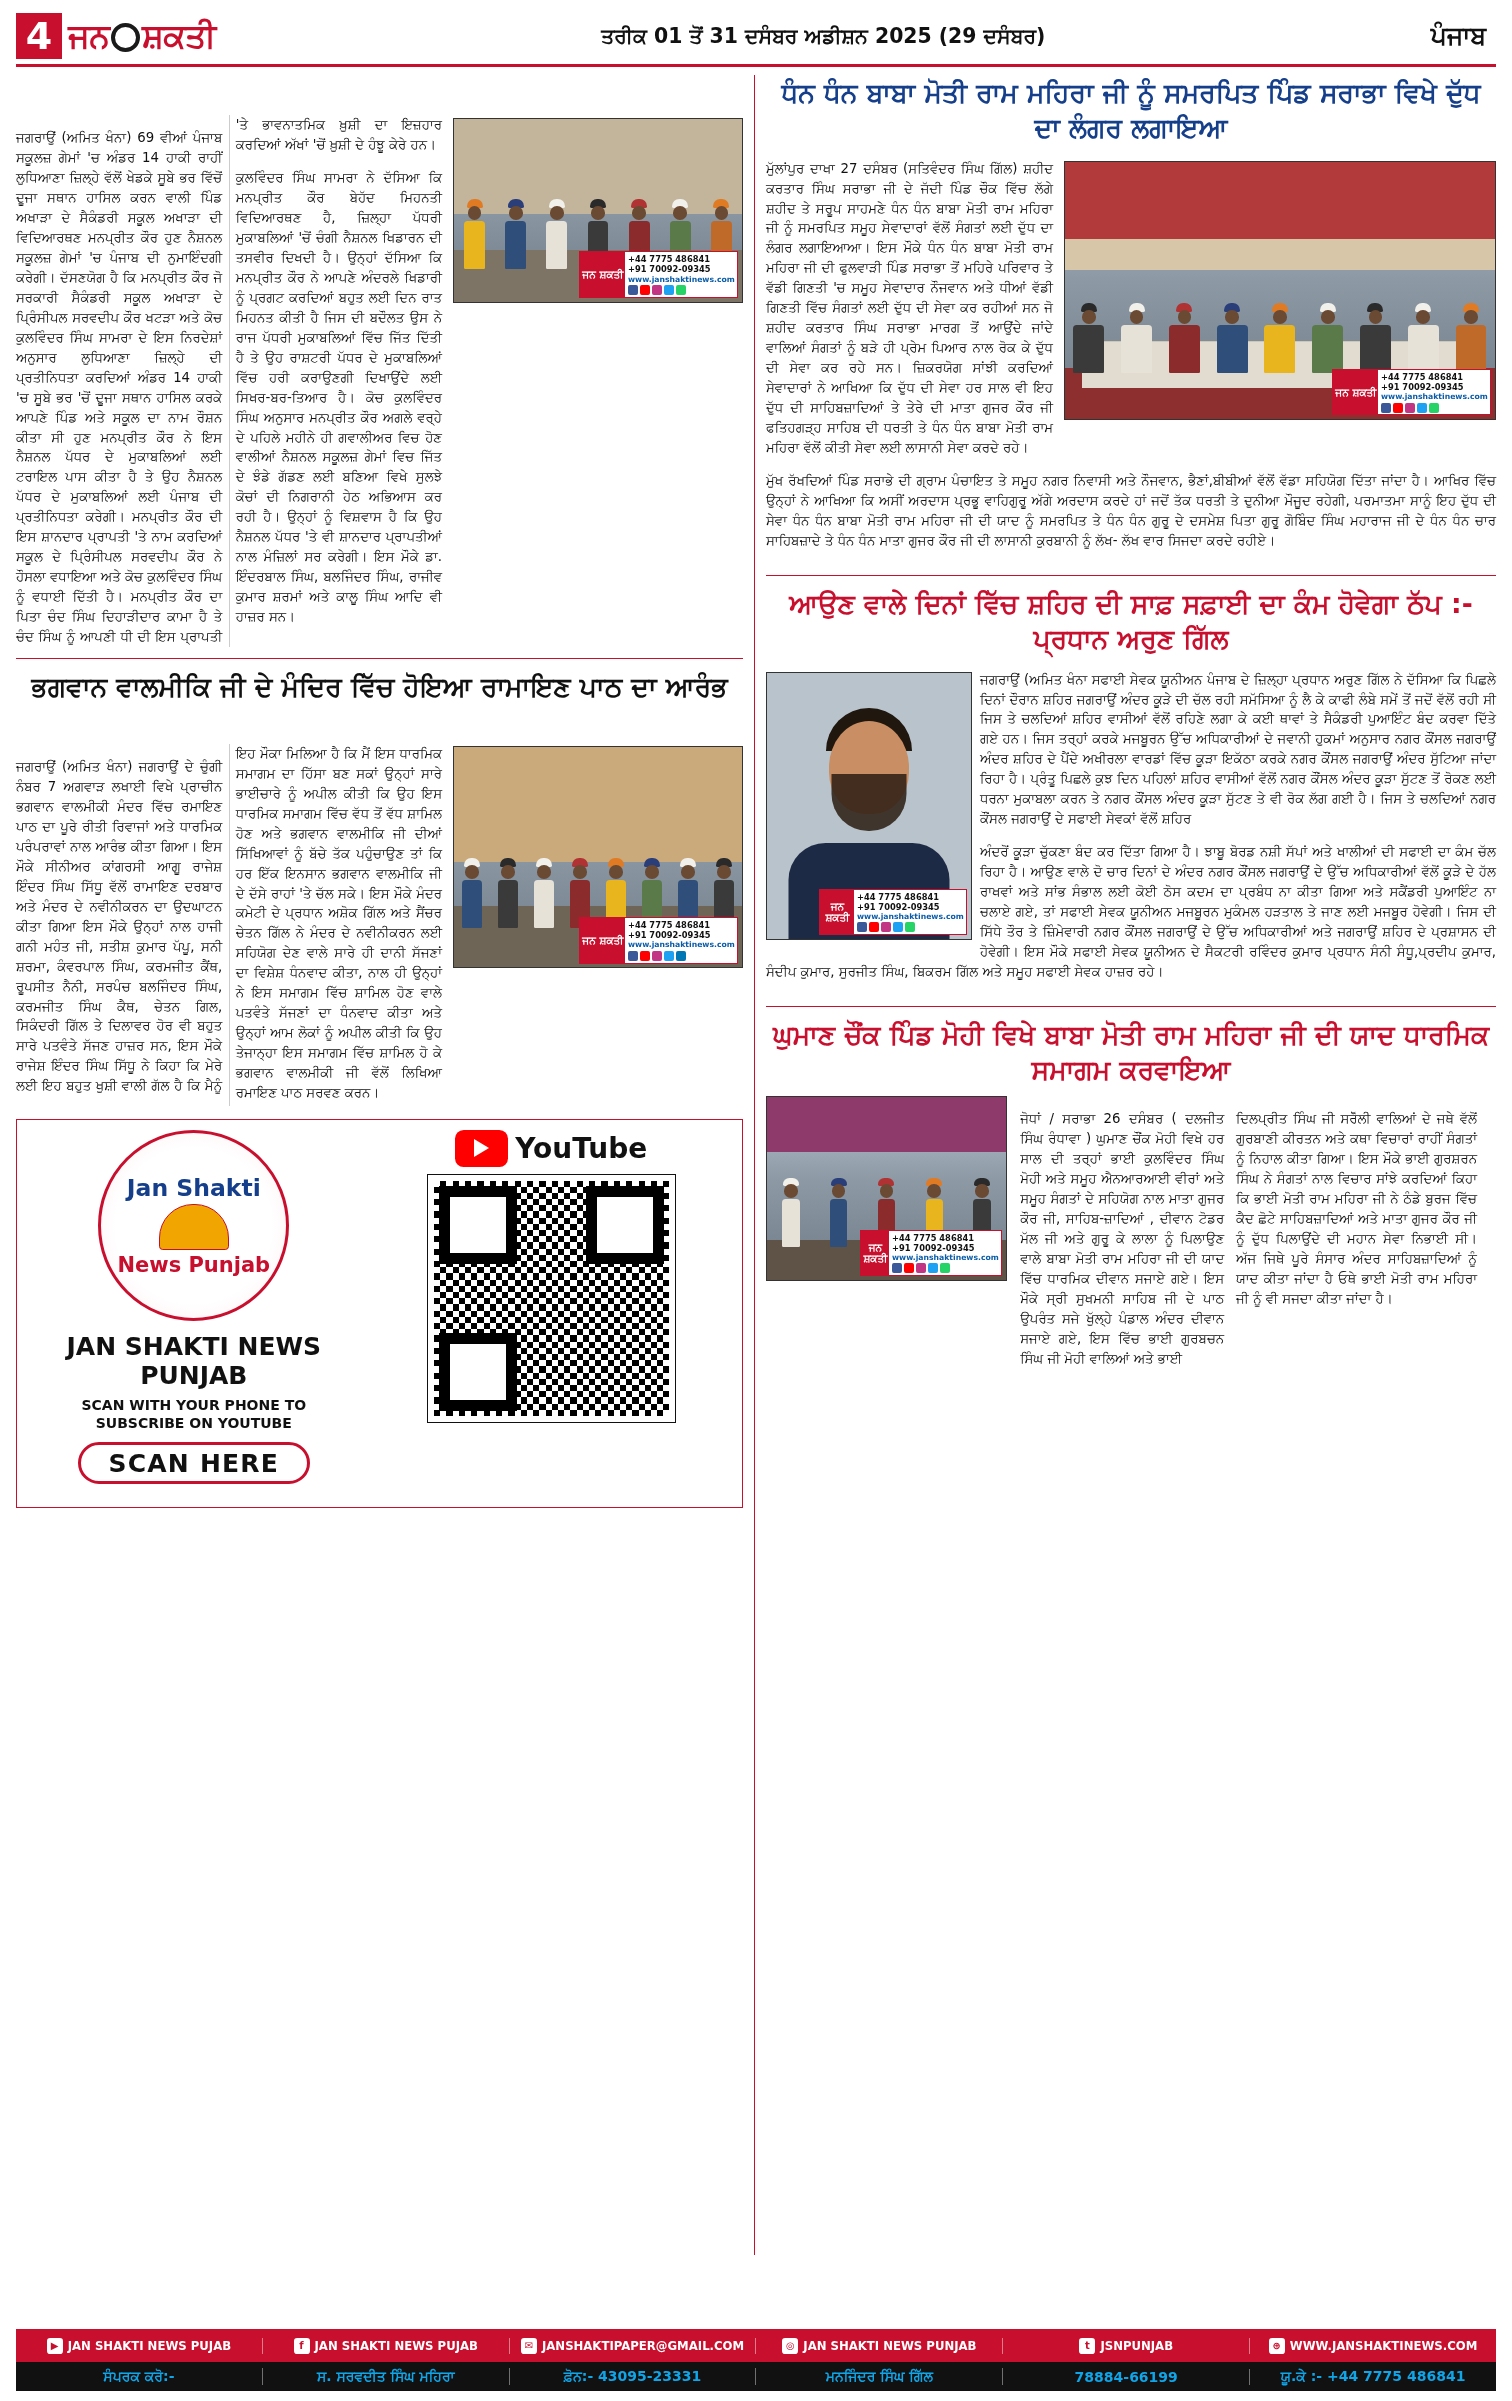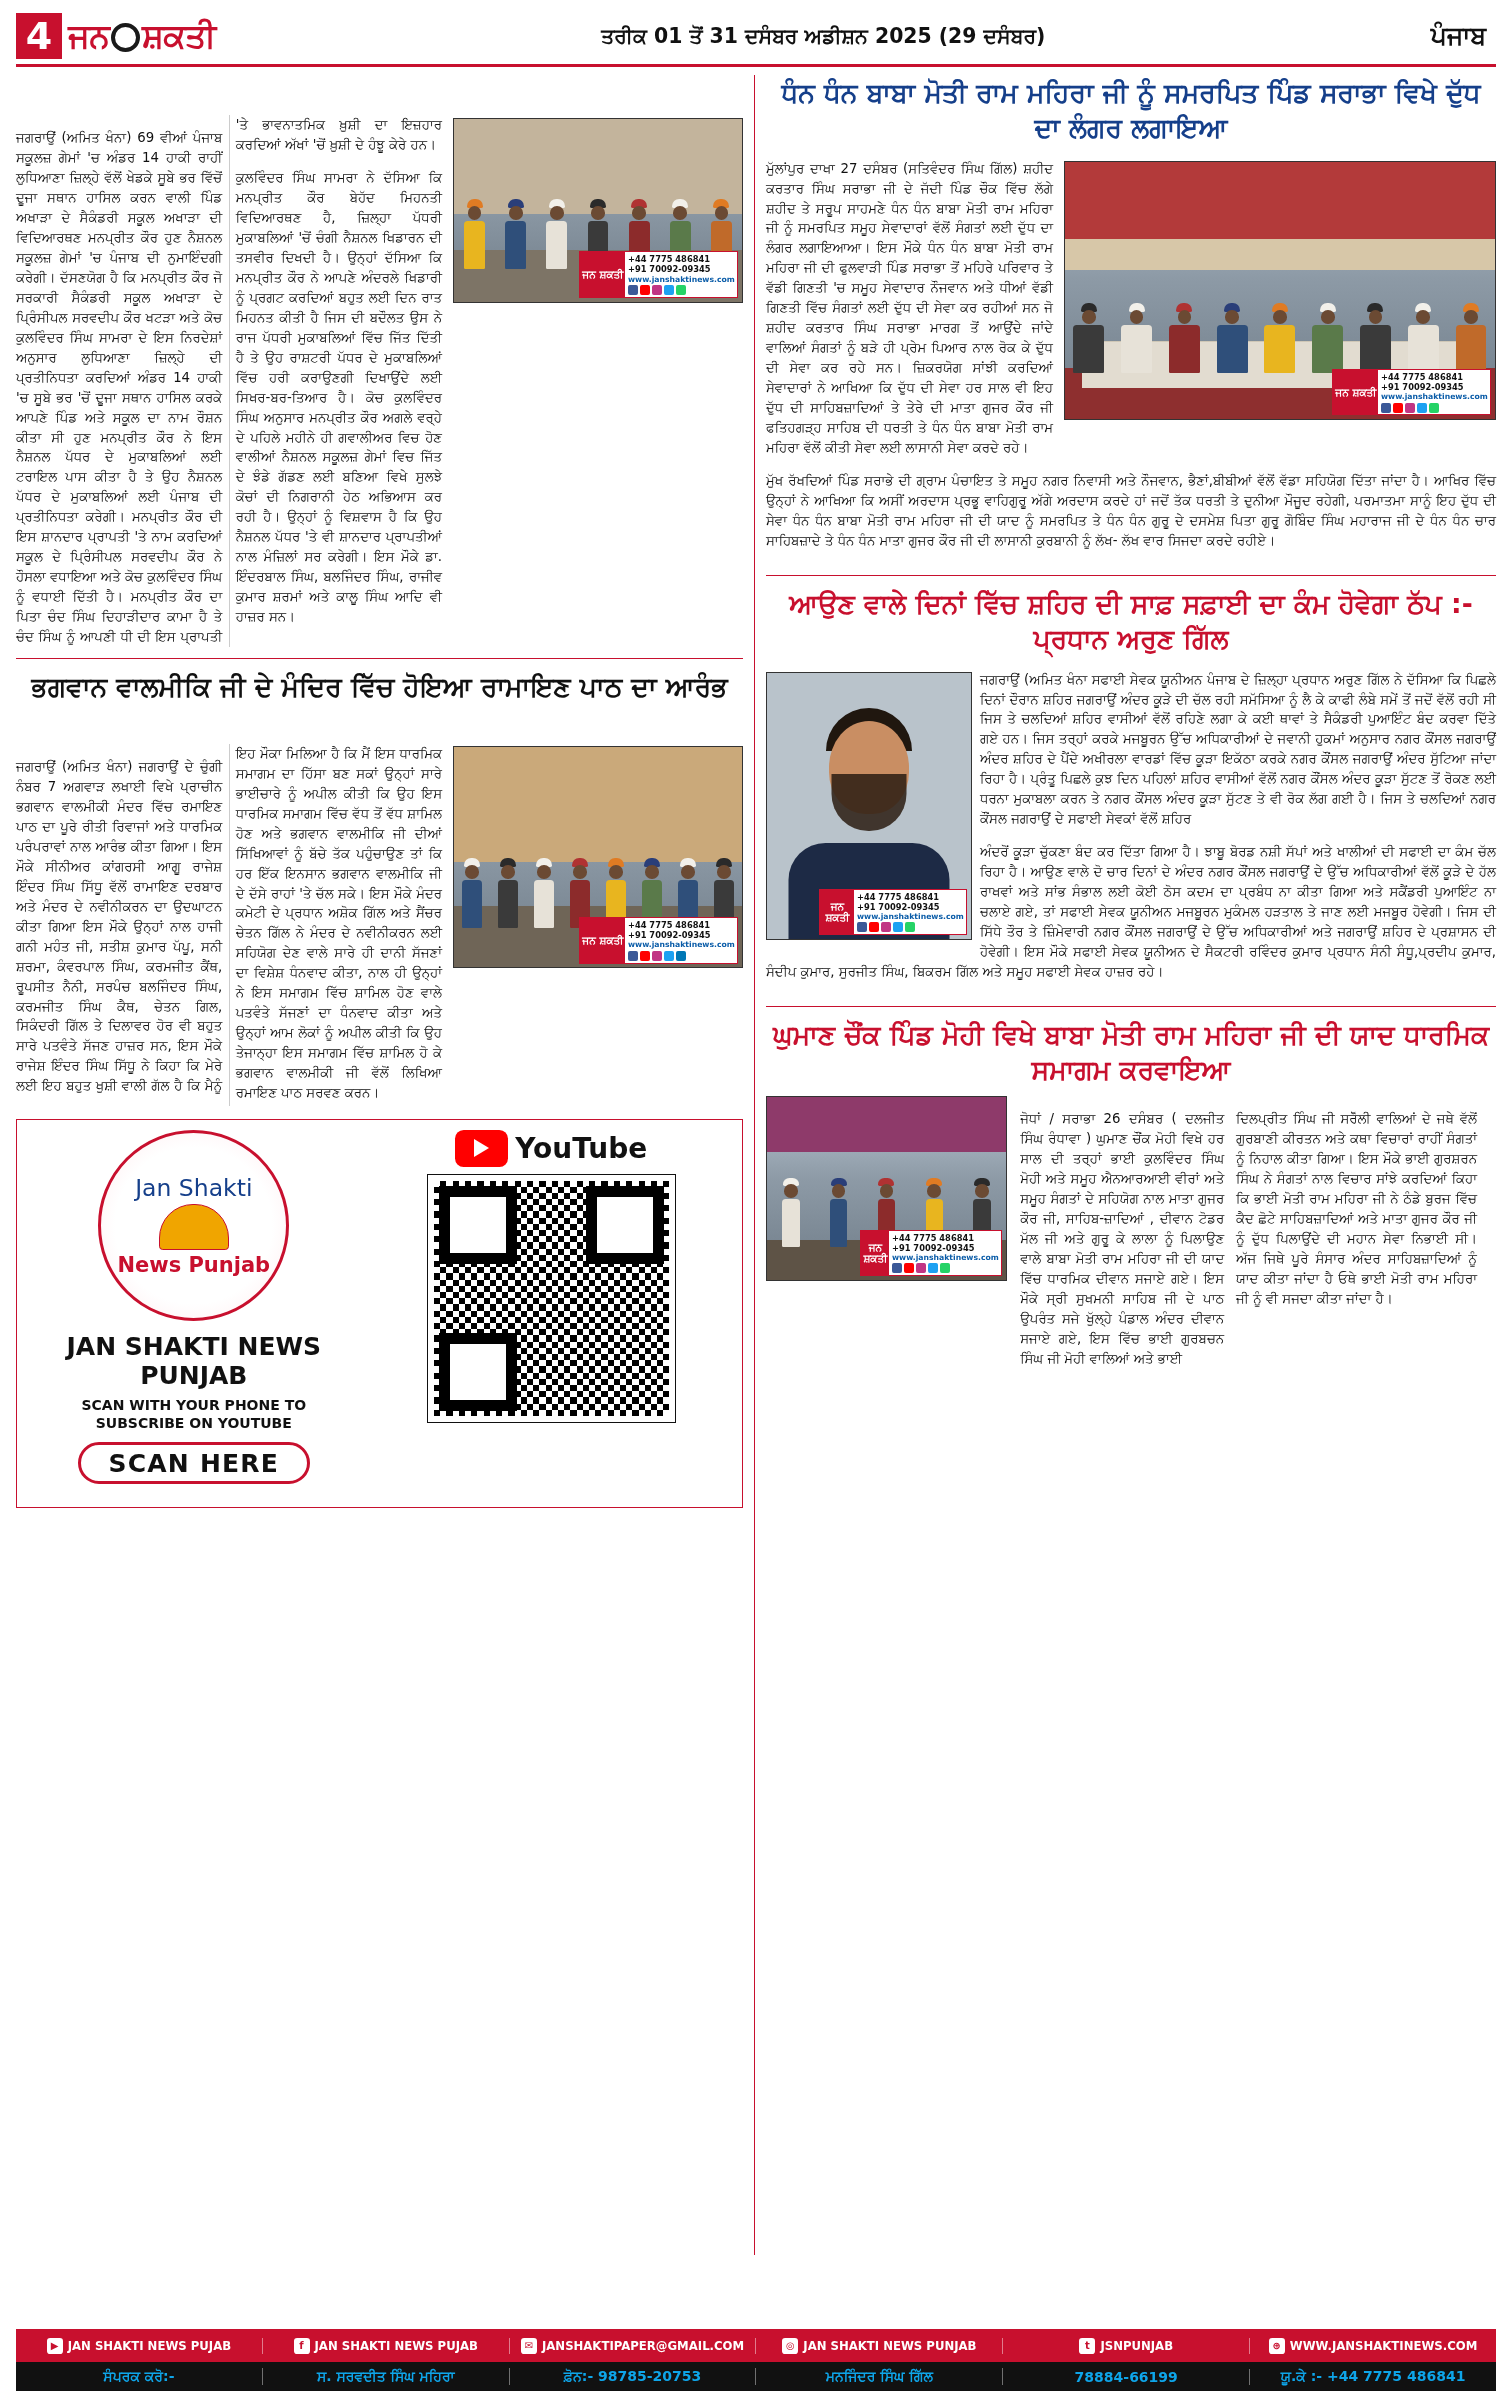--- a/index.html
+++ b/index.html
@@ -270,21 +270,21 @@
     height: 185px;
     border-radius: 50%;
     border: 3.7px solid #c8102e;
     display: flex;
     flex-direction: column;
     align-items: center;
     justify-content: center;
     background: radial-gradient(#fff 60%, #ffe9ec);
     position: relative;
   }
-  .ad-seal .t1 { color:#153f8a; font-size:23.5px; font-weight:normal; }
+  .ad-seal .t1 { color:#153f8a; font-size:23.5px; font-weight:bold; }
   .ad-seal .t2 { color:#c8102e; font-size:21px; font-weight:bold; }
   .ad-seal .temple { width:68px; height:44px; background:#f0a500; border-radius:34px 34px 3.7px 3.7px; margin:2.5px 0; border:1.9px solid #c8102e;}
   .ad-title {
     margin-top: 11px;
     font-size: 25px;
     font-weight: bold;
     color: #111;
     text-align: center;
   }
   .ad-sub {
@@ -786,21 +786,21 @@
         <span>JSNPUNJAB</span>
       </div>
       <div class="fs-item">
         <span class="fs-ic">⊕</span>
         <span>WWW.JANSHAKTINEWS.COM</span>
       </div>
     </div>
     <div class="footer-contact">
       <div class="fc-item">ਸੰਪਰਕ ਕਰੋ:-</div>
       <div class="fc-item">ਸ. ਸਰਵਦੀਤ ਸਿੰਘ ਮਹਿਰਾ</div>
-      <div class="fc-item">ਫ਼ੋਨ:- 98785-20753</div>
+      <div class="fc-item">ਫ਼ੋਨ:- 43095-23331</div>
       <div class="fc-item">ਮਨਜਿੰਦਰ ਸਿੰਘ ਗਿੱਲ</div>
       <div class="fc-item">78884-66199</div>
       <div class="fc-item">ਯੂ.ਕੇ :- +44 7775 486841</div>
     </div>
   </div>
 
 </div>
 
 
 </body></html>

